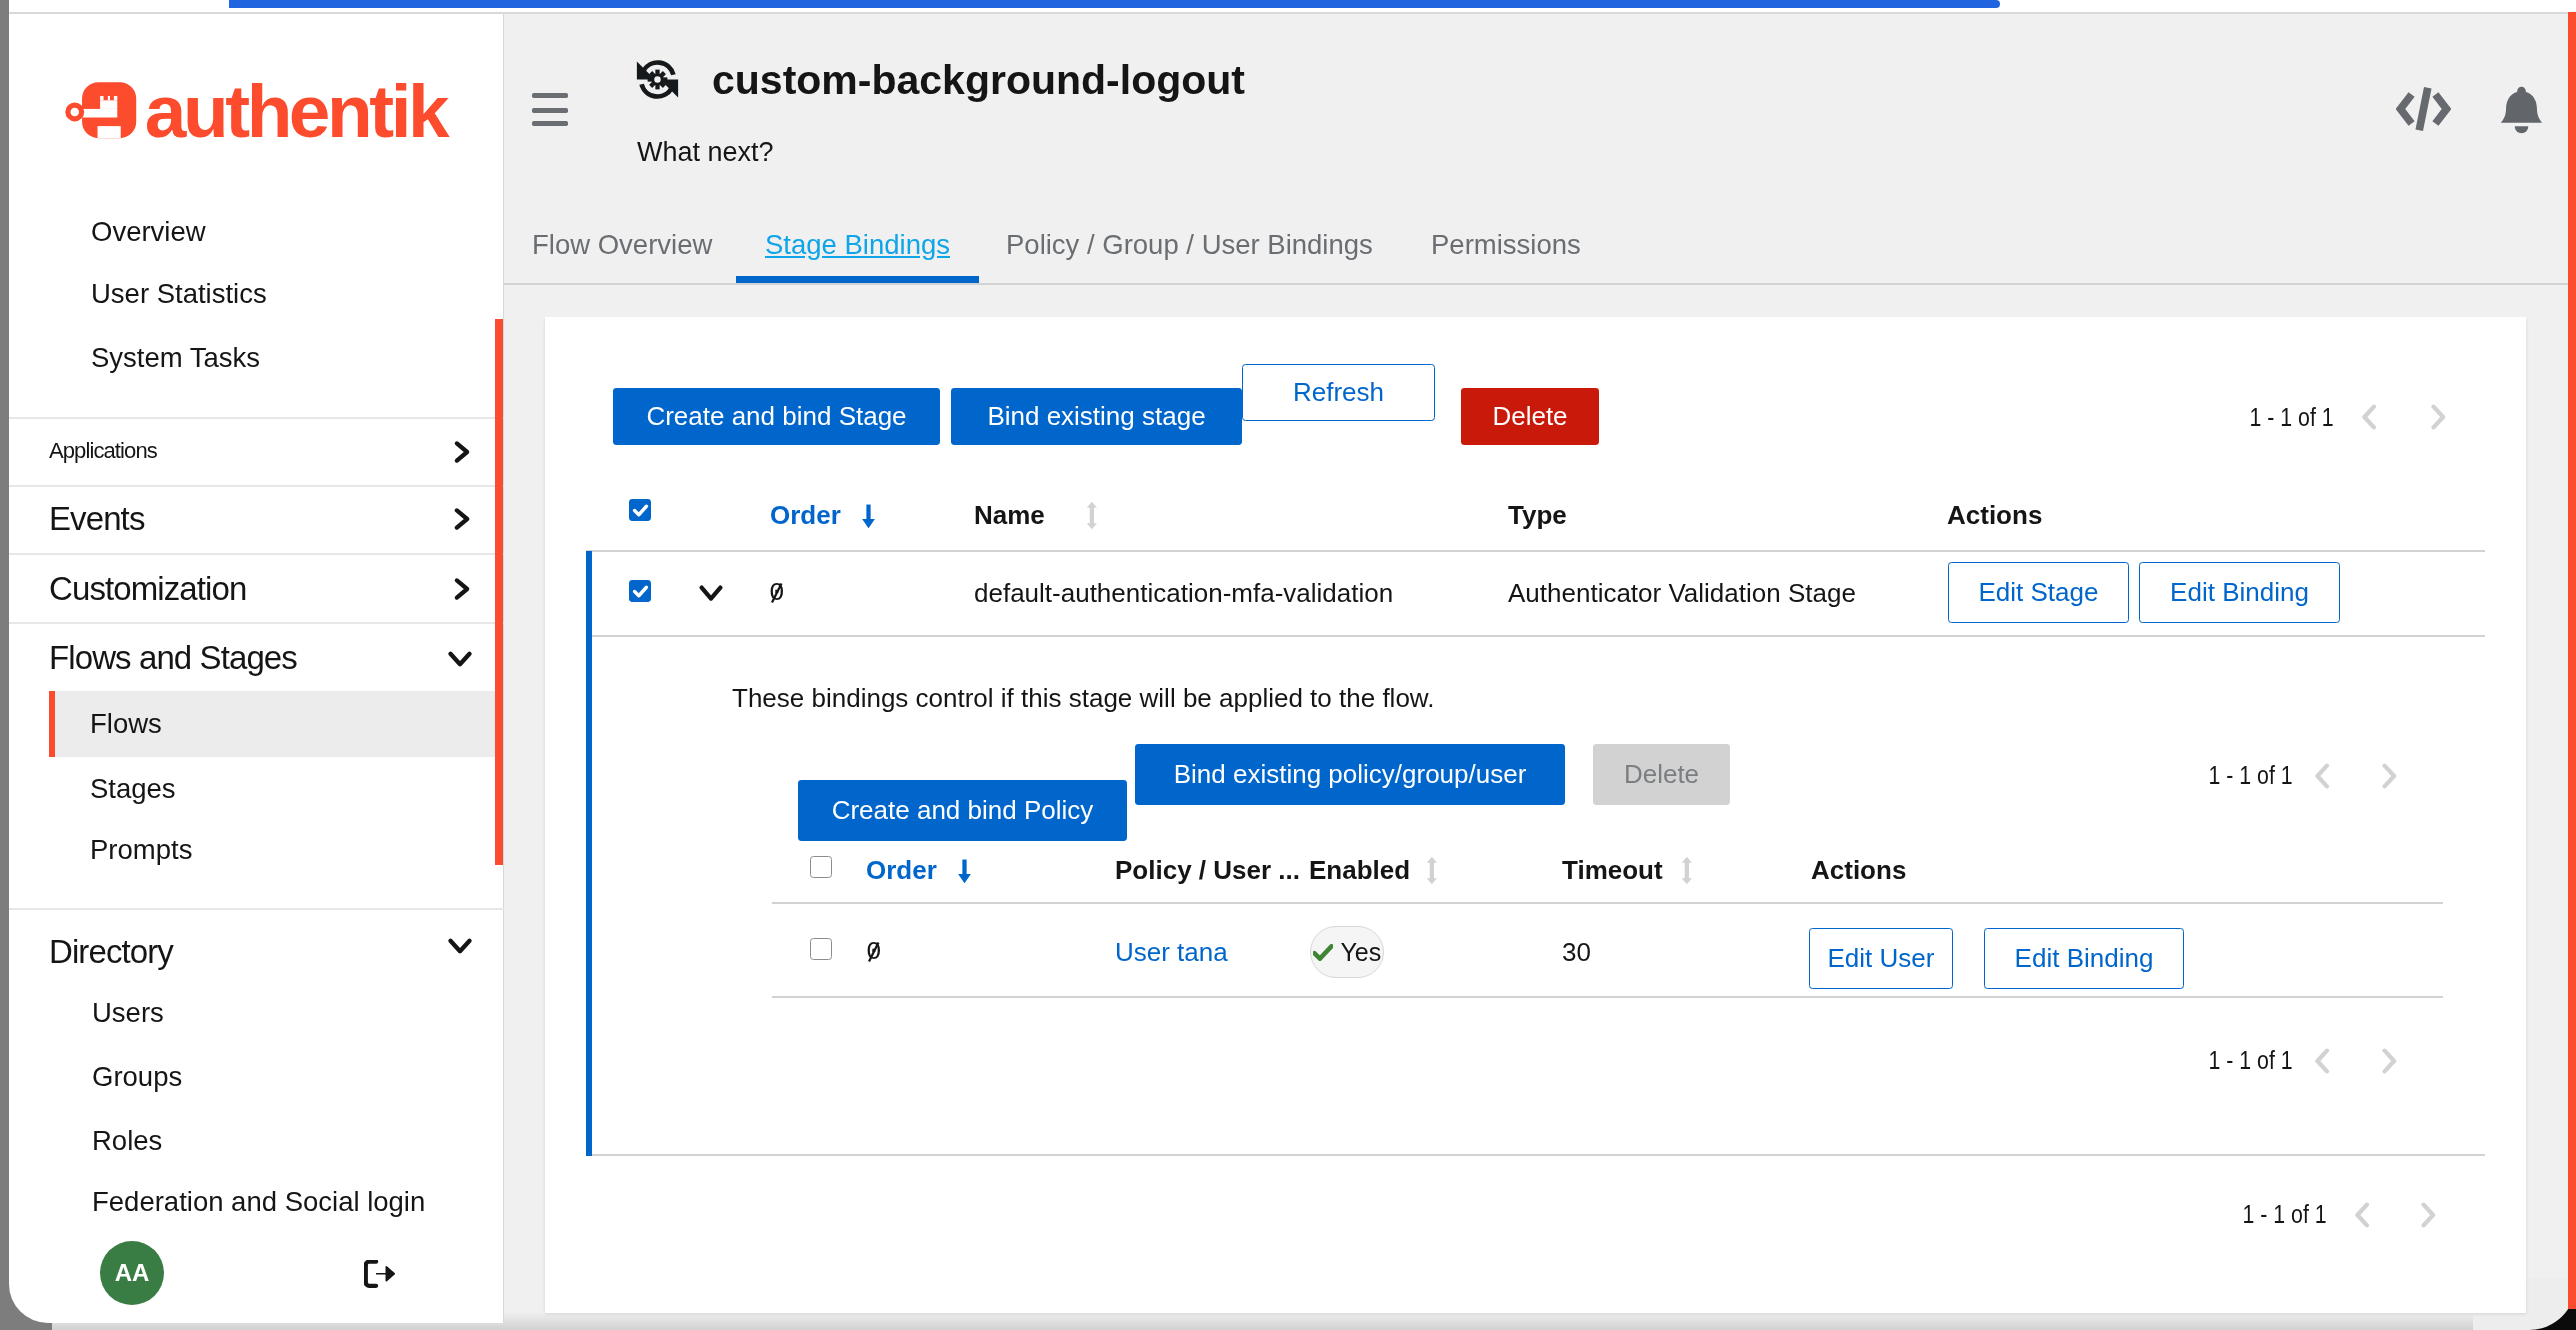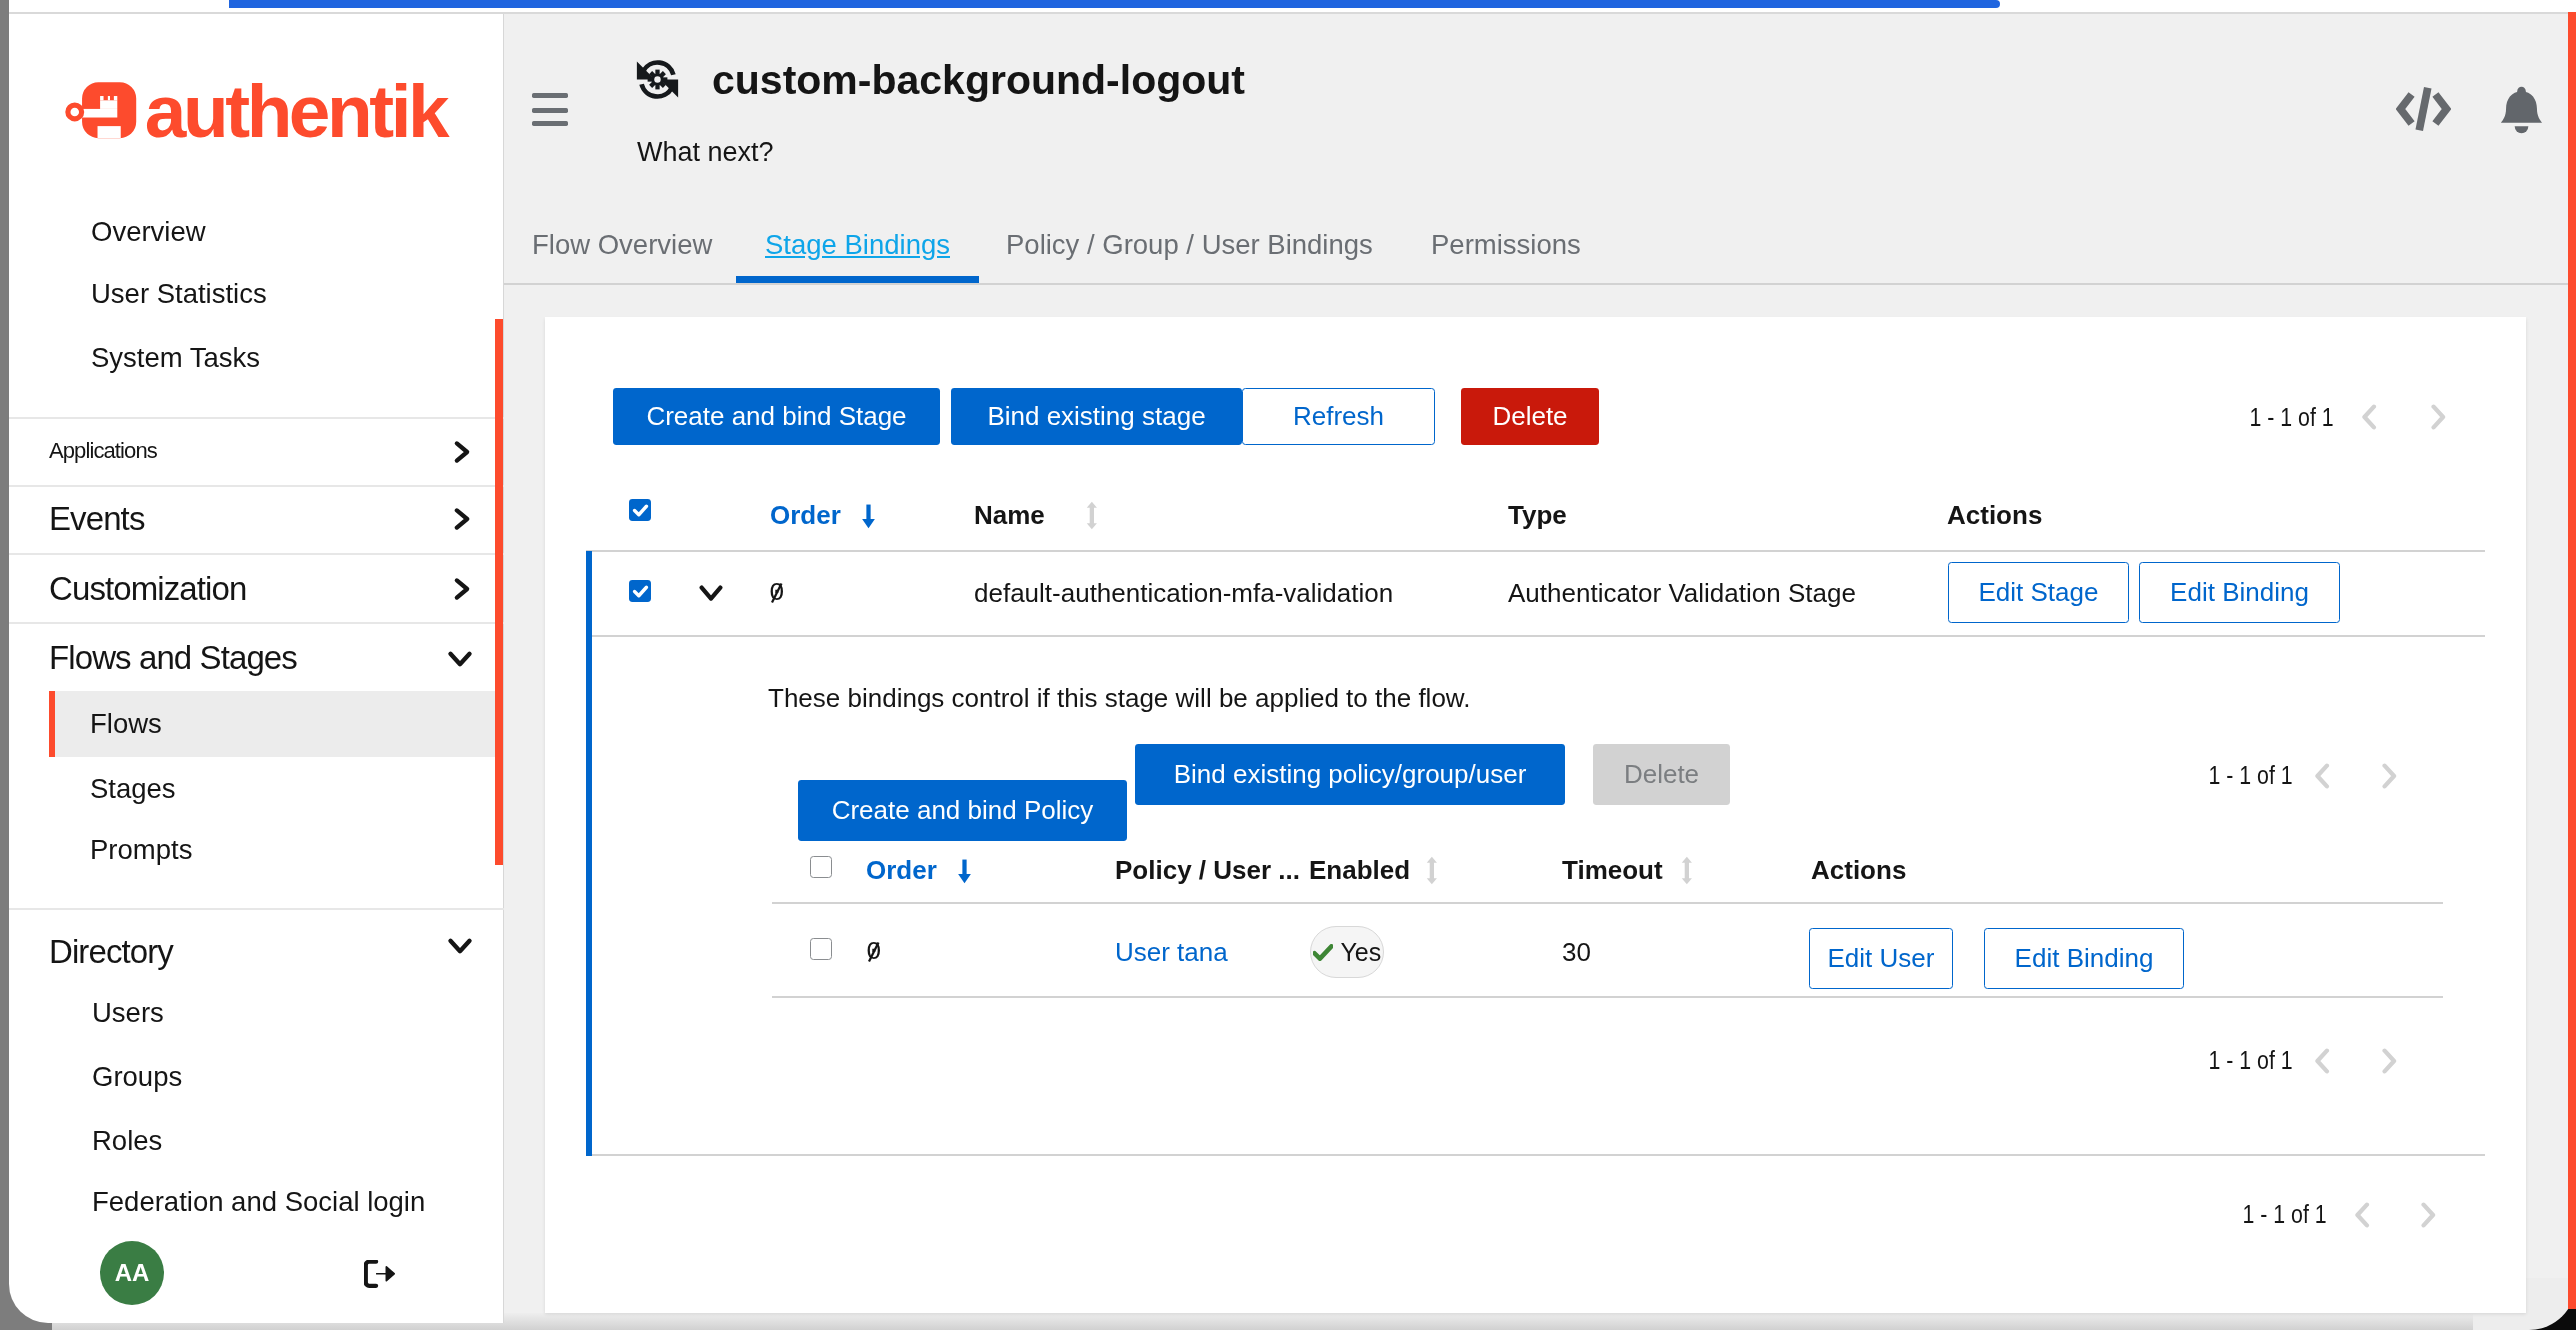--- a/index.html
+++ b/index.html
@@ -146,21 +146,21 @@
 <div class="txt" style="left:765px;top:231px;font-size:27.5px;line-height:27.5px;color:#0ea5e9;text-decoration:underline;">Stage Bindings</div>
 <div class="txt" style="left:1006px;top:231px;font-size:27.5px;line-height:27.5px;color:#6a6e73;">Policy / Group / User Bindings</div>
 <div class="txt" style="left:1431px;top:231px;font-size:27.5px;line-height:27.5px;color:#6a6e73;">Permissions</div>
 <div class="abs" style="left:736px;top:276px;width:243px;height:6.9px;background:#0066cc;"></div>
 <div class="hline" style="left:504px;top:283px;width:2064px;background:#d2d2d2;"></div>
 
 <div class="abs" style="left:545px;top:317px;width:1981px;height:996px;background:#ffffff;box-shadow:0 1.7px 3.4px rgba(0,0,0,0.10);"></div>
 
 <div class="btn btn-blue" style="left:613px;top:388px;width:327px;height:57px;">Create and bind Stage</div>
 <div class="btn btn-blue" style="left:951px;top:388px;width:291px;height:57px;">Bind existing stage</div>
-<div class="btn btn-outline" style="left:1242px;top:388px;width:193px;height:57px;">Refresh</div>
+<div class="btn btn-outline" style="left:1242px;top:364px;width:193px;height:57px;">Refresh</div>
 <div class="btn btn-red" style="left:1461px;top:388px;width:138px;height:57px;">Delete</div>
 <div class="txt" style="right:242px;top:404px;font-size:26px;line-height:26px;color:#151515;transform:scaleX(0.82);transform-origin:100% 50%;">1 - 1 of 1</div>
 <svg class="abs" style="left:2361px;top:404px;" width="15.5" height="26" viewBox="0 0 18 30">
     <path d="M15 3 L4 15 L15 27" fill="none" stroke="#d2d2d2" stroke-width="5" stroke-linecap="round" stroke-linejoin="round"></path>
   </svg>
 <svg class="abs" style="left:2431px;top:404px;" width="15.5" height="26" viewBox="0 0 18 30">
     <path d="M3 3 L14 15 L3 27" fill="none" stroke="#d2d2d2" stroke-width="5" stroke-linecap="round" stroke-linejoin="round"></path>
   </svg>
 
 <div class="cb cb-on" style="left:629px;top:499px;">
@@ -194,21 +194,21 @@
   </svg>
 <div class="txt" style="left:769px;top:580px;font-size:26px;line-height:26px;color:#151515;font-family:'Liberation Mono',monospace;">0<svg style="position:absolute;left:0;top:0;" width="15.5" height="26" viewBox="0 0 18 30">
       <line x1="14.5" y1="4" x2="3.5" y2="26" stroke="#151515" stroke-width="2.6"></line>
     </svg></div>
 <div class="txt" style="left:974px;top:580px;font-size:26px;line-height:26px;color:#151515;">default-authentication-mfa-validation</div>
 <div class="txt" style="left:1508px;top:580px;font-size:26px;line-height:26px;color:#151515;">Authenticator Validation Stage</div>
 <div class="btn btn-outline" style="left:1948px;top:562px;width:181px;height:61px;">Edit Stage</div>
 <div class="btn btn-outline" style="left:2139px;top:562px;width:201px;height:61px;">Edit Binding</div>
 <div class="hline" style="left:592px;top:635px;width:1893px;"></div>
 
-<div class="txt" style="left:768px;top:685px;font-size:26px;line-height:26px;color:#151515;">These bindings control if this stage will be applied to the flow.</div>
+<div class="txt" style="left:732px;top:685px;font-size:26px;line-height:26px;color:#151515;">These bindings control if this stage will be applied to the flow.</div>
 
 <div class="btn btn-blue" style="left:798px;top:744px;width:329px;height:61px;margin-top:36px;">Create and bind Policy</div>
 <div class="btn btn-blue" style="left:1135px;top:744px;width:430px;height:61px;">Bind existing policy/group/user</div>
 <div class="btn btn-disabled" style="left:1593px;top:744px;width:137px;height:61px;">Delete</div>
 <div class="txt" style="right:283px;top:762px;font-size:26px;line-height:26px;color:#151515;transform:scaleX(0.82);transform-origin:100% 50%;">1 - 1 of 1</div>
 <svg class="abs" style="left:2314px;top:763px;" width="15.5" height="26" viewBox="0 0 18 30">
     <path d="M15 3 L4 15 L15 27" fill="none" stroke="#d2d2d2" stroke-width="5" stroke-linecap="round" stroke-linejoin="round"></path>
   </svg>
 <svg class="abs" style="left:2382px;top:763px;" width="15.5" height="26" viewBox="0 0 18 30">
     <path d="M3 3 L14 15 L3 27" fill="none" stroke="#d2d2d2" stroke-width="5" stroke-linecap="round" stroke-linejoin="round"></path>

